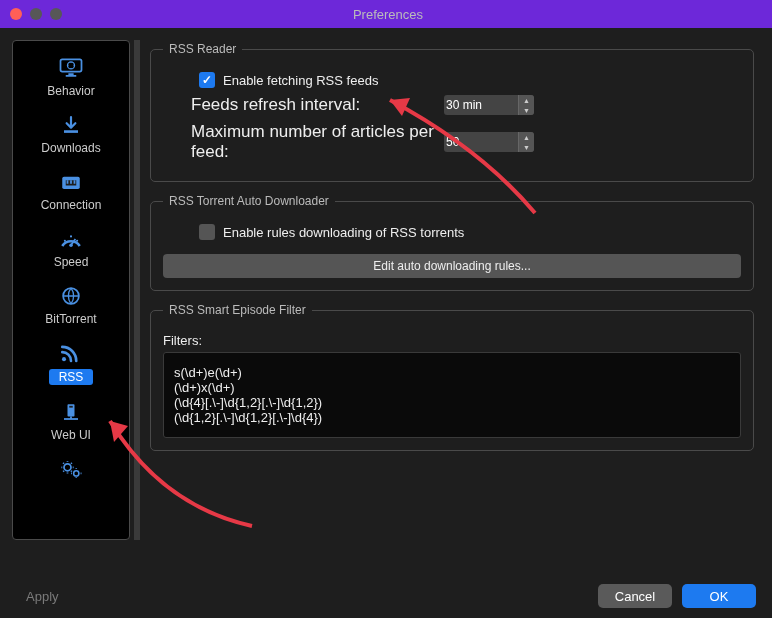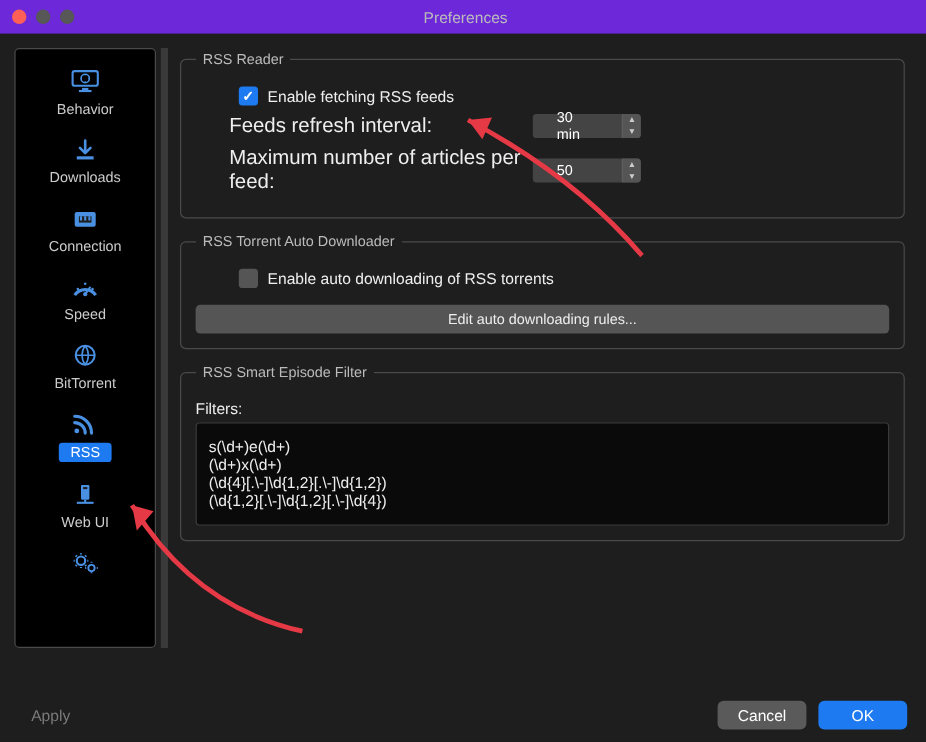--- a/index.html
+++ b/index.html
@@ -24,21 +24,21 @@
   fieldset { border:1px solid #4a4a4a; border-radius:5px; padding:10px 12px 12px; margin-bottom:12px; }
   legend { padding:0 6px; font-size:12px; color:#bbb; }
   .row { display:flex; align-items:center; gap:8px; margin:6px 0;padding-left:36px; }
   .checkbox { width:16px; height:16px; border-radius:3px; background:#555; display:flex; align-items:center; justify-content:center; flex-shrink:0; }
   .checkbox.checked { background:#1d7af0; }
   .checkbox.checked::after { content:"✓"; color:#fff; font-size:12px; font-weight:bold; }
   .label { color:#eee; font-size:13px; }
   .formrow { display:flex; align-items:center; margin:7px 0; }
   .formrow .flabel { width:253px; color:#eee; font-size:17px;margin-left:28px; }
   .spinbox { display:flex; align-items:center; background:#444; border-radius:3px; height:20px; width:90px; }
-  .spinbox .sval { flex:1; padding:0 20px; color:#fff; font-size:12px; text-align:left; }
+  .spinbox .sval { flex:1; padding:0 2px; color:#fff; font-size:12px; text-align:left; }
   .spinbox .arrows { width:16px; height:100%; display:flex; flex-direction:column; background:#555; border-left:1px solid #666; border-radius:0 3px 3px 0; }
   .spinbox .arrows div { flex:1; display:flex; align-items:center; justify-content:center; font-size:7px; color:#ccc; cursor:pointer; }
   .btn-wide { width:100%; height:24px; background:#555; border:none; color:#eee; border-radius:4px; font-size:12px; cursor:pointer; margin-top:8px; }
   .filters-label { color:#eee; font-size:13px; margin:6px 0 4px; display:block; }
   .filters-box { background:#0a0a0a; border:1px solid #3a3a3a; border-radius:3px; padding:12px 10px; font-family:inherit; font-size:13px; color:#eee; white-space:pre; min-height:82px; }
   .footer { position:absolute; left:0; right:0; bottom:0; height:44px; display:flex; align-items:center; padding:0 16px; }
   .footer .left-btn { color:#7a7a7a; background:transparent; border:none; font-size:13px; padding:4px 10px; cursor:default; }
   .footer .spacer { flex:1; }
   .footer .btn { min-width:74px; height:24px; border:none; border-radius:5px; font-size:13px; cursor:pointer; margin-left:10px; }
   .footer .btn.cancel { background:#5a5a5a; color:#fff; }
@@ -169,21 +169,21 @@
               <div>▼</div>
             </div>
         </div>
       </div>
     </fieldset>
 
     <fieldset>
       <legend>RSS Torrent Auto Downloader</legend>
       <div class="row">
         <div class="checkbox"></div>
-        <span class="label">Enable auto downloading of RSS torrents</span>
+        <span class="label">Enable rules downloading of RSS torrents</span>
       </div>
       <button class="btn-wide">Edit auto downloading rules...</button>
     </fieldset>
 
     <fieldset>
       <legend>RSS Smart Episode Filter</legend>
       <span class="filters-label">Filters:</span>
       <div class="filters-box">s(\d+)e(\d+)
 (\d+)x(\d+)
 (\d{4}[.\-]\d{1,2}[.\-]\d{1,2})

